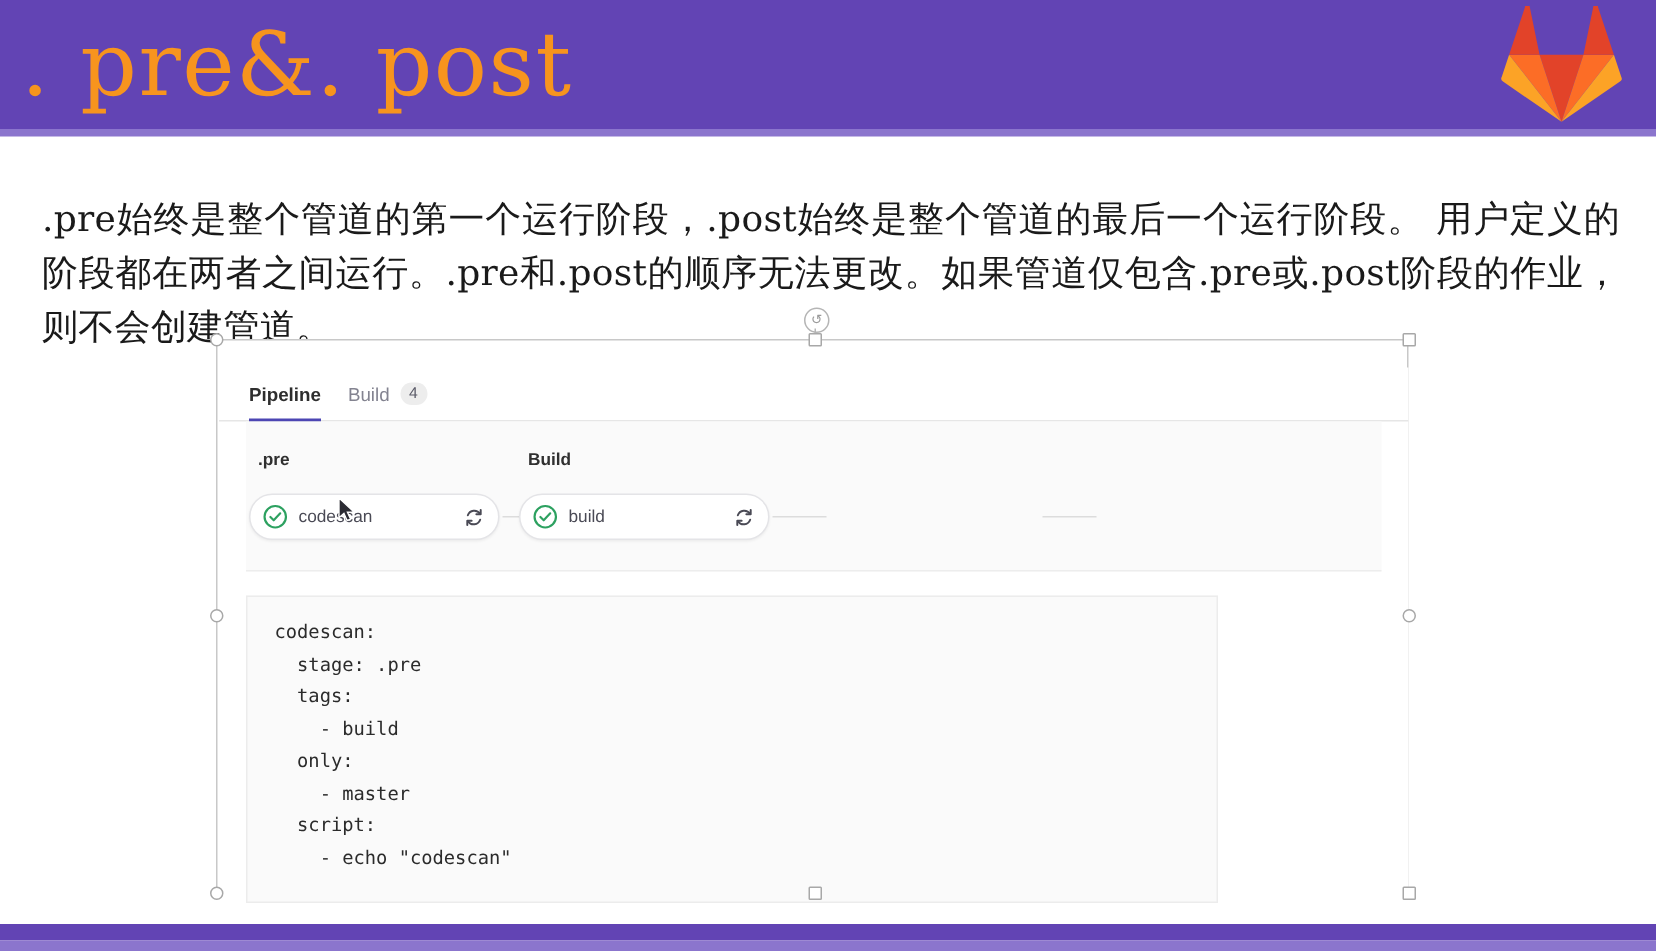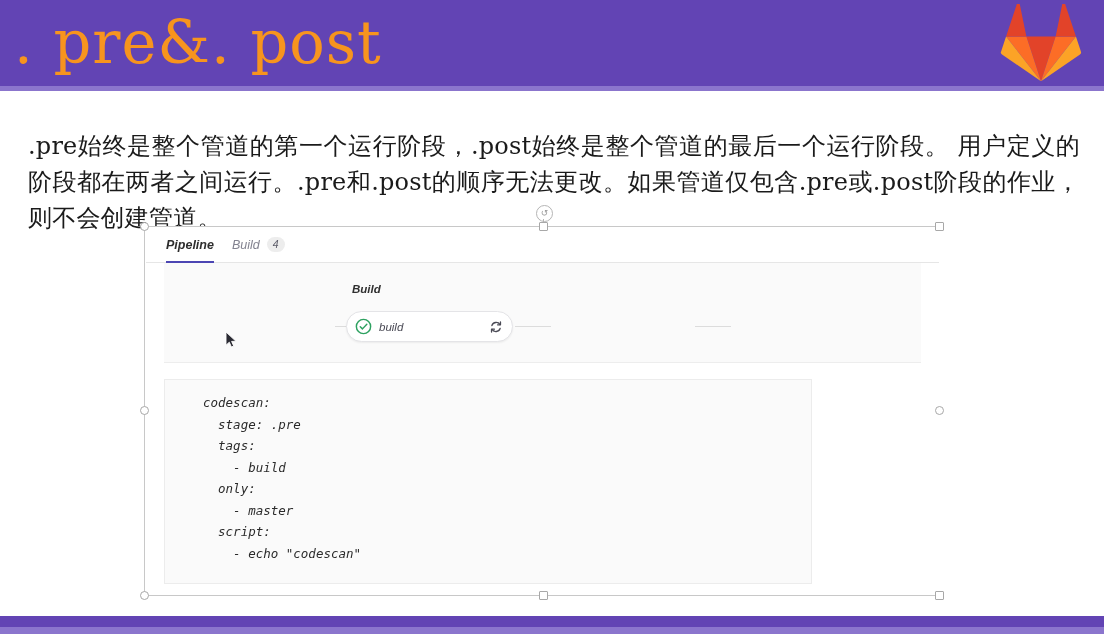--- a/index.html
+++ b/index.html
@@ -107,27 +107,26 @@
     background: #ffffff;
     border: 1px solid #a8a8a8;
     box-sizing: border-box;
   }
   .handle.sq { border-radius: 1px; }
   .handle.rd { border-radius: 50%; }
 
   
   .gl-inner {
     position: absolute;
-    left: 1px; top: 0;
+    left: 1px; top: 18px;
     width: 793px;
     height: 368px;
     background: #ffffff;
     font-family: "Liberation Sans", sans-serif;
     overflow: hidden;
-    font-style: italic;
   }
   .tabs-bar {
     position: absolute;
     left: 0; top: 0;
     width: 793px;
     height: 36px;
     border-bottom: 1px solid #e6e6e6;
     display: flex;
     align-items: center;
     padding-left: 20px;
@@ -230,21 +229,20 @@
 
   .code-panel {
     position: absolute;
     left: 18px;
     top: 152px;
     width: 648px;
     height: 205px;
     background: #fafafa;
     border: 1px solid #ececec;
     box-sizing: border-box;
-    padding-left: 20px;
   }
   .code-block {
     margin: 0;
     padding: 12px 0 0 18px;
     font-family: "DejaVu Sans Mono", monospace;
     font-size: 12.5px;
     line-height: 21.5px;
     color: #2b2b2b;
     white-space: pre;
   }
@@ -313,20 +311,40 @@
         <span class="jobs-badge">4</span>
       </div>
     </div>
 
     <div class="pipeline-graph">
 
       <div class="connector" style="left:171px;width:36px;"></div>
       <div class="connector" style="left:351px;width:36px;"></div>
       <div class="connector" style="left:531px;width:36px;"></div>
 
+      <div class="stage-col" style="left:0px;">
+        <div class="stage-label">.pre</div>
+        <div class="job-pill">
+          <span class="status-icon">
+            <svg width="17" height="17" viewBox="0 0 20 20">
+              <circle cx="10" cy="10" r="8.4" fill="none" stroke="#2da160" stroke-width="1.7"></circle>
+              <path d="M6.2 10.2 L8.8 12.8 L13.9 7.3" fill="none" stroke="#2da160" stroke-width="1.7" stroke-linecap="round" stroke-linejoin="round"></path>
+            </svg>
+          </span>
+          <span class="job-name">codescan</span>
+          <span class="retry-btn">
+            <svg width="14" height="14" viewBox="0 0 16 16">
+              <path d="M12.6 5.2 A5.2 5.2 0 0 0 3.3 6.3" fill="none" stroke="#4a4a55" stroke-width="1.5" stroke-linecap="round"></path>
+              <path d="M13.1 2.2 L13.1 5.5 L9.8 5.5" fill="none" stroke="#4a4a55" stroke-width="1.5" stroke-linecap="round" stroke-linejoin="round"></path>
+              <path d="M3.4 10.8 A5.2 5.2 0 0 0 12.7 9.7" fill="none" stroke="#4a4a55" stroke-width="1.5" stroke-linecap="round"></path>
+              <path d="M2.9 13.8 L2.9 10.5 L6.2 10.5" fill="none" stroke="#4a4a55" stroke-width="1.5" stroke-linecap="round" stroke-linejoin="round"></path>
+            </svg>
+          </span>
+        </div>
+      </div>
 
       <div class="stage-col" style="left:180px;">
         <div class="stage-label">Build</div>
         <div class="job-pill">
           <span class="status-icon">
             <svg width="17" height="17" viewBox="0 0 20 20">
               <circle cx="10" cy="10" r="8.4" fill="none" stroke="#2da160" stroke-width="1.7"></circle>
               <path d="M6.2 10.2 L8.8 12.8 L13.9 7.3" fill="none" stroke="#2da160" stroke-width="1.7" stroke-linecap="round" stroke-linejoin="round"></path>
             </svg>
           </span>

